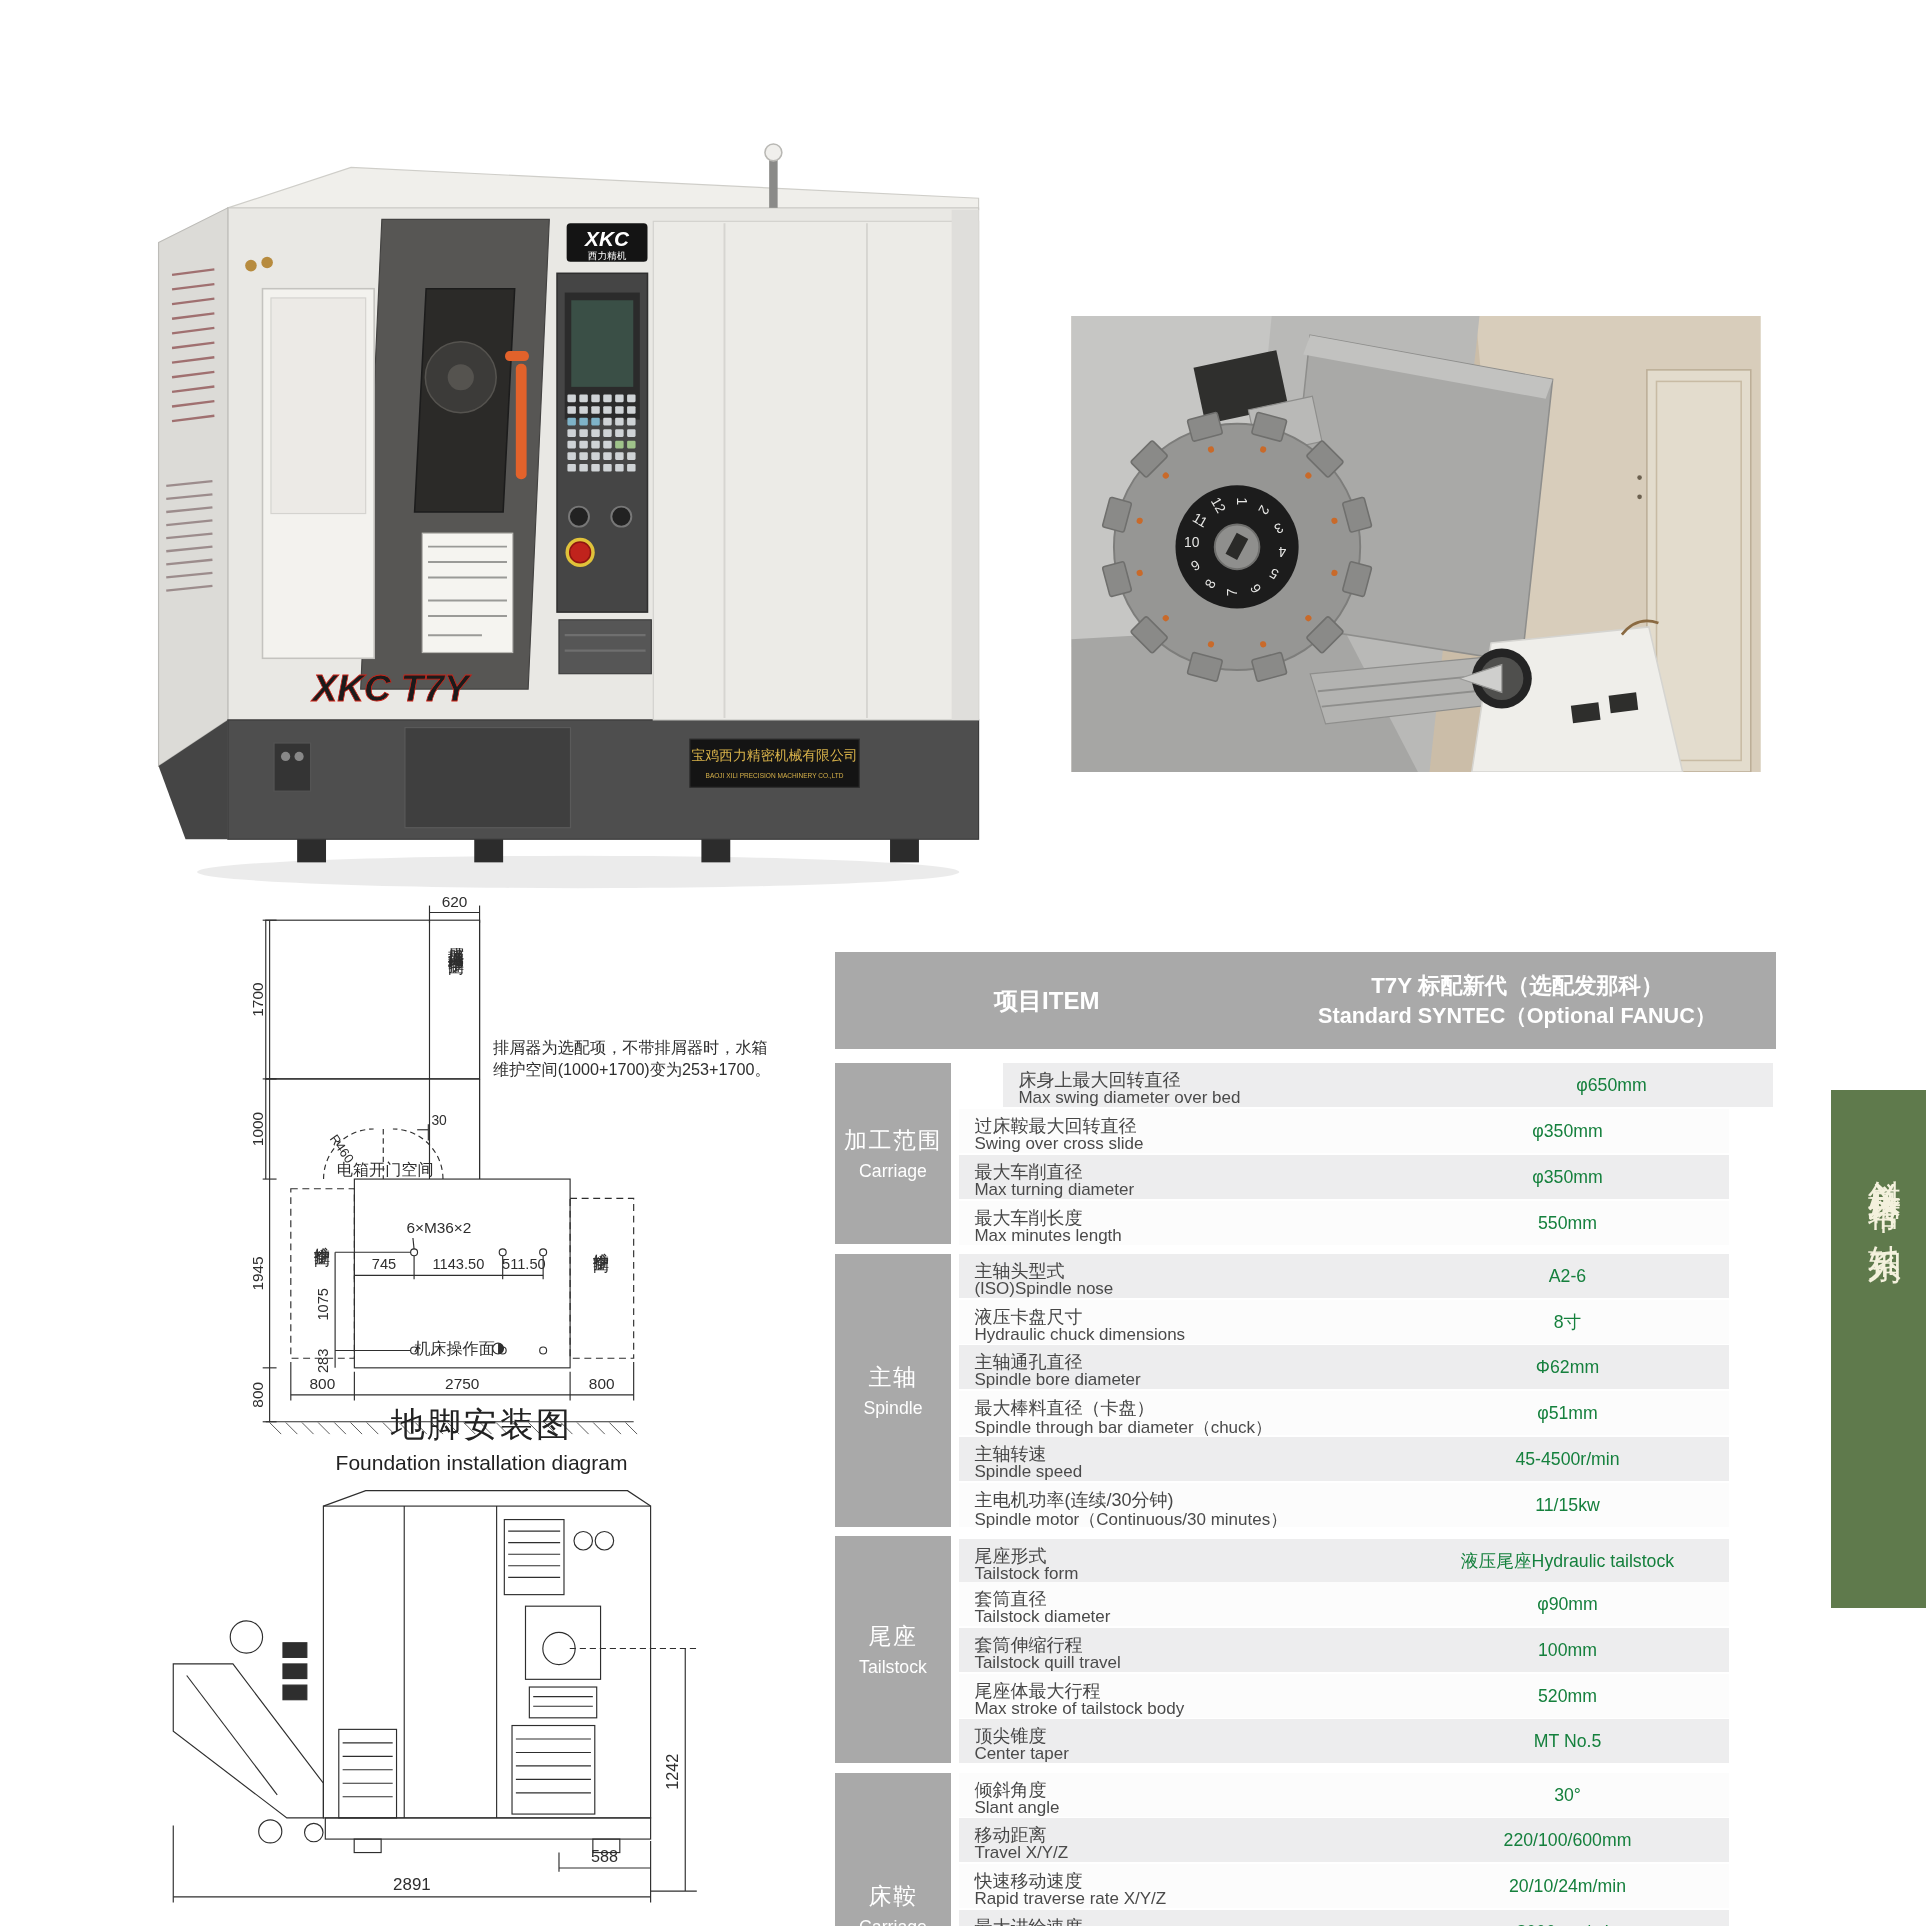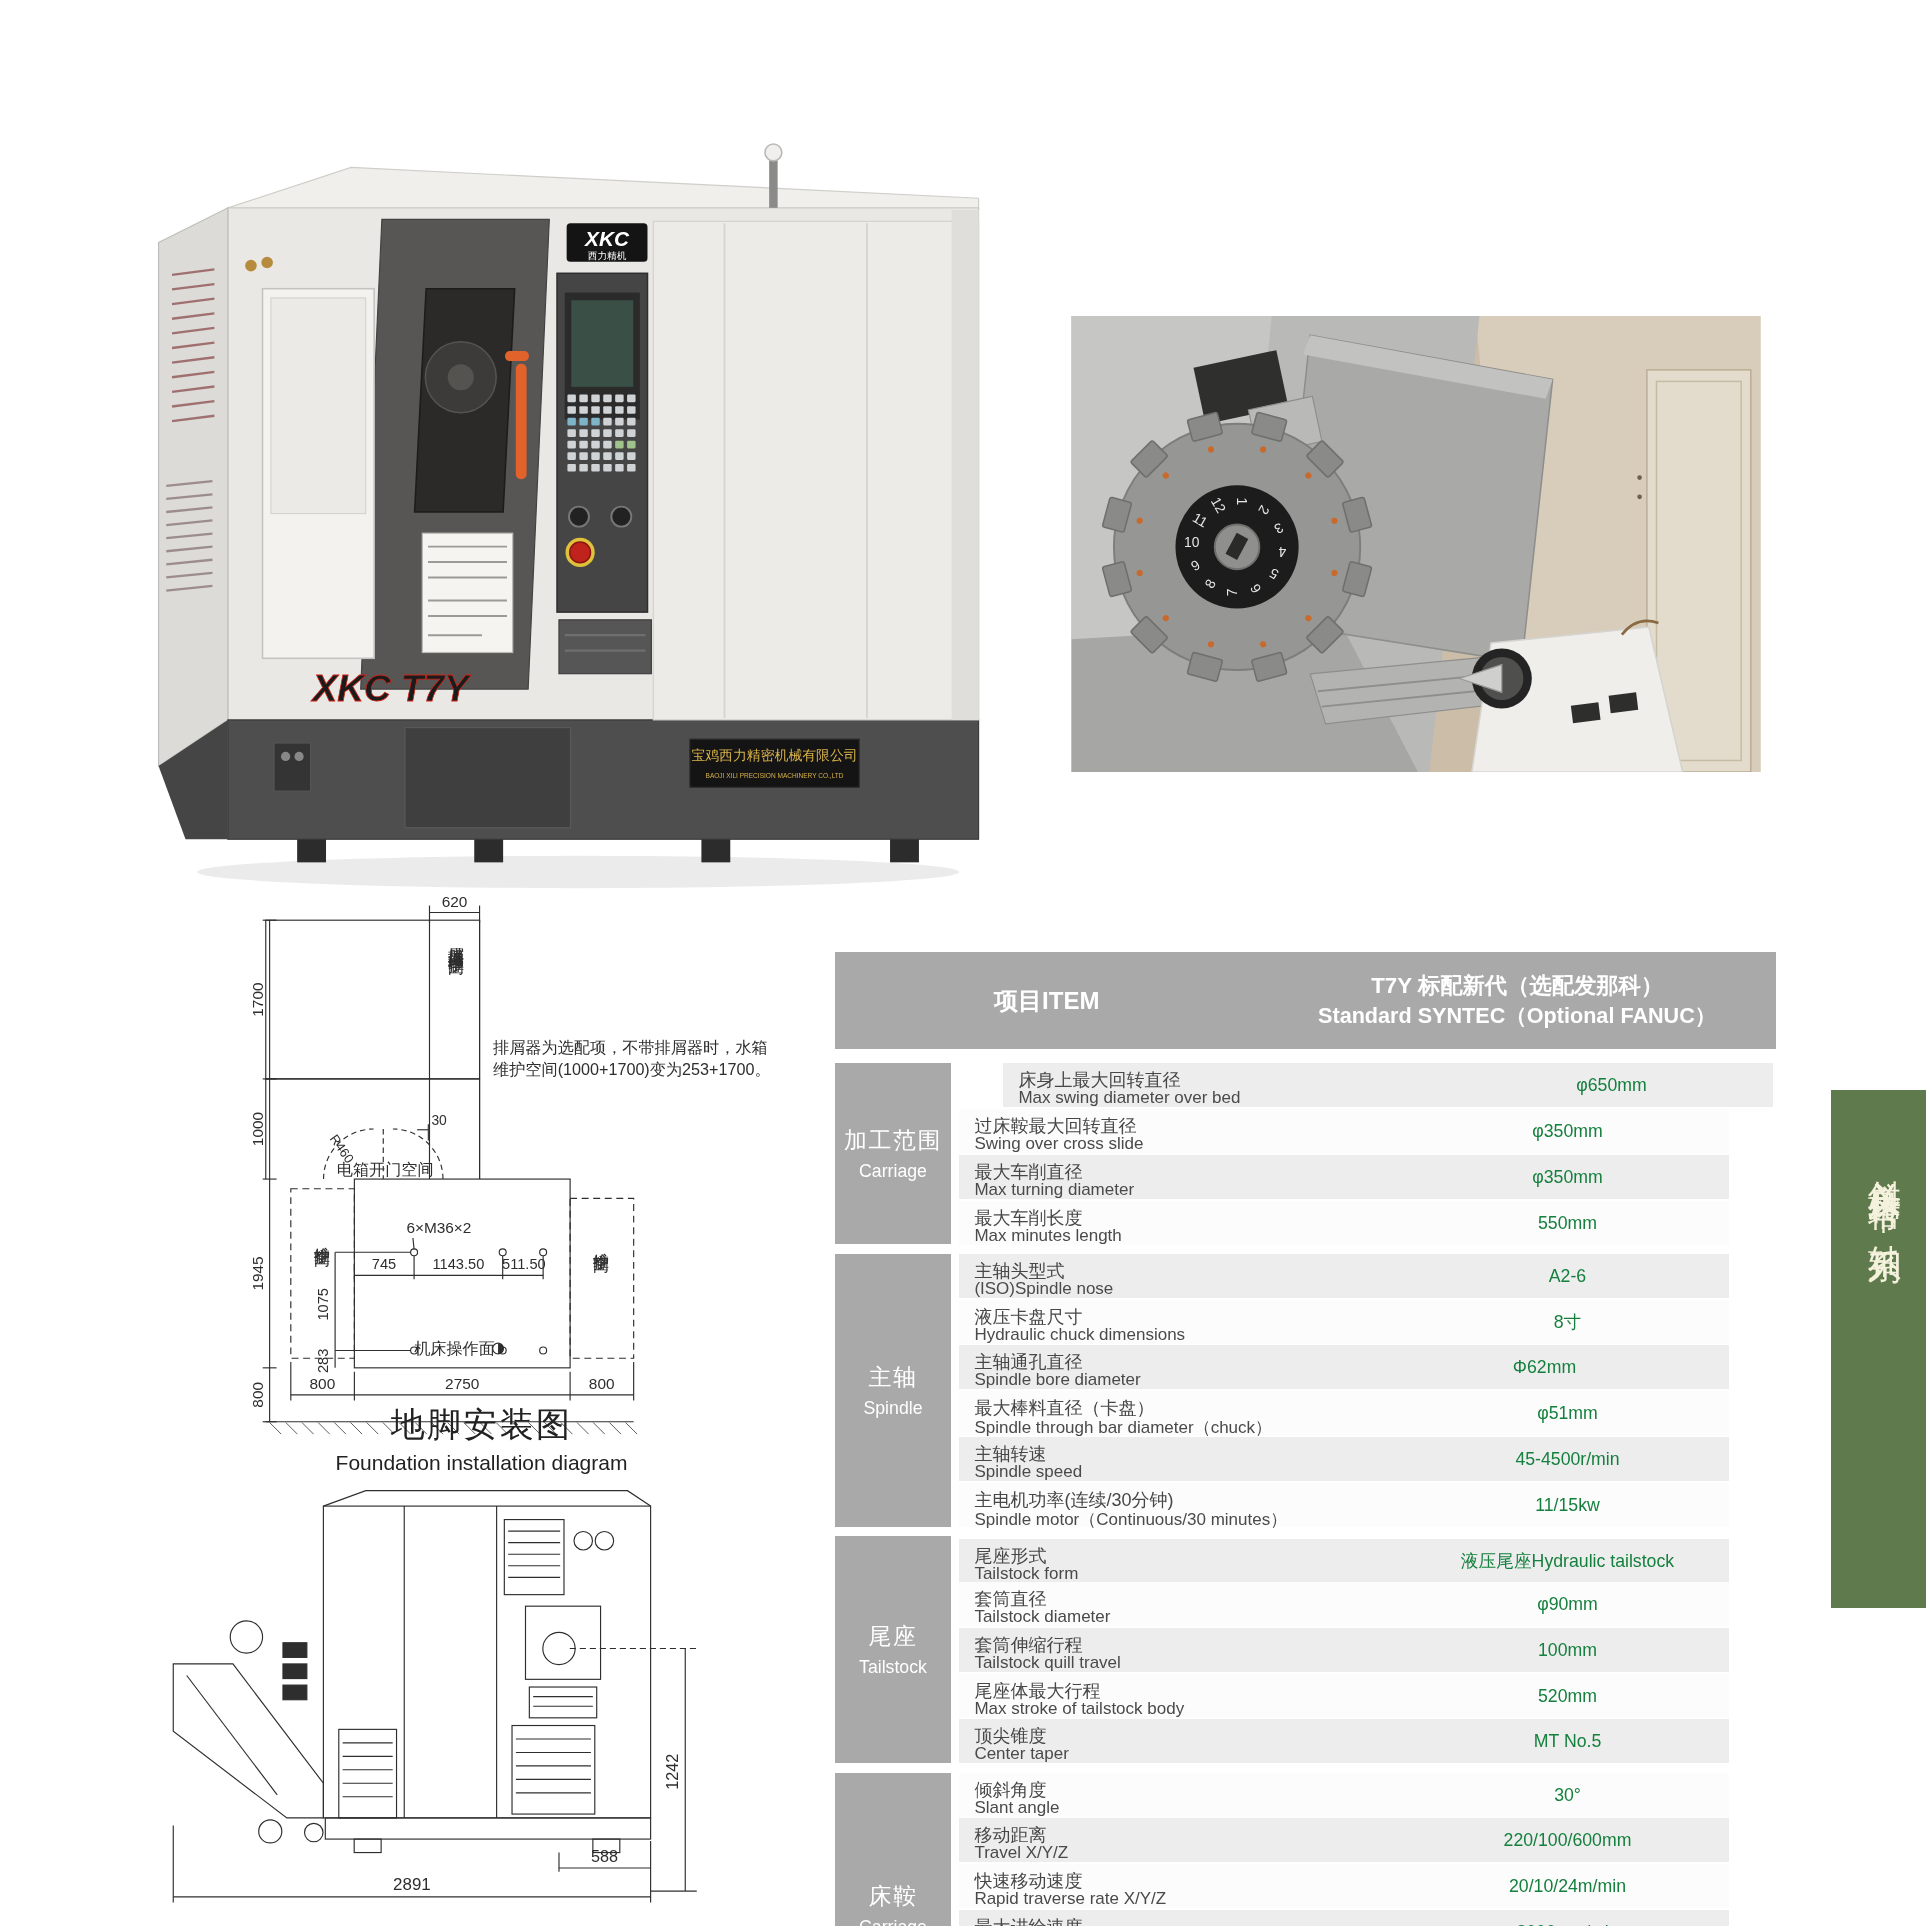--- a/index.html
+++ b/index.html
@@ -494,21 +494,21 @@
         <div class="r-val" style="left: 443px; width: 331px;">A2-6</div>
       </div>
       <div class="spec-row row-light" style="left: 124px; top: 237px; width: 770px; height: 44px;">
         <div class="r-zh">液压卡盘尺寸</div>
         <div class="r-en">Hydraulic chuck dimensions</div>
         <div class="r-val" style="left: 443px; width: 331px;">8寸</div>
       </div>
       <div class="spec-row row-shade" style="left: 124px; top: 282px; width: 770px; height: 44px;">
         <div class="r-zh">主轴通孔直径</div>
         <div class="r-en">Spindle bore diameter</div>
-        <div class="r-val" style="left: 420px; width: 331px;">Φ62mm</div>
+        <div class="r-val" style="left: 443px; width: 331px;">Φ62mm</div>
       </div>
       <div class="spec-row row-light" style="left: 124px; top: 328px; width: 770px; height: 44px;">
         <div class="r-zh">最大棒料直径（卡盘）</div>
         <div class="r-en">Spindle through bar diameter（chuck）</div>
         <div class="r-val" style="left: 443px; width: 331px;">φ51mm</div>
       </div>
       <div class="spec-row row-shade" style="left: 124px; top: 374px; width: 770px; height: 44px;">
         <div class="r-zh">主轴转速</div>
         <div class="r-en">Spindle speed</div>
         <div class="r-val" style="left: 443px; width: 331px;">45-4500r/min</div>

